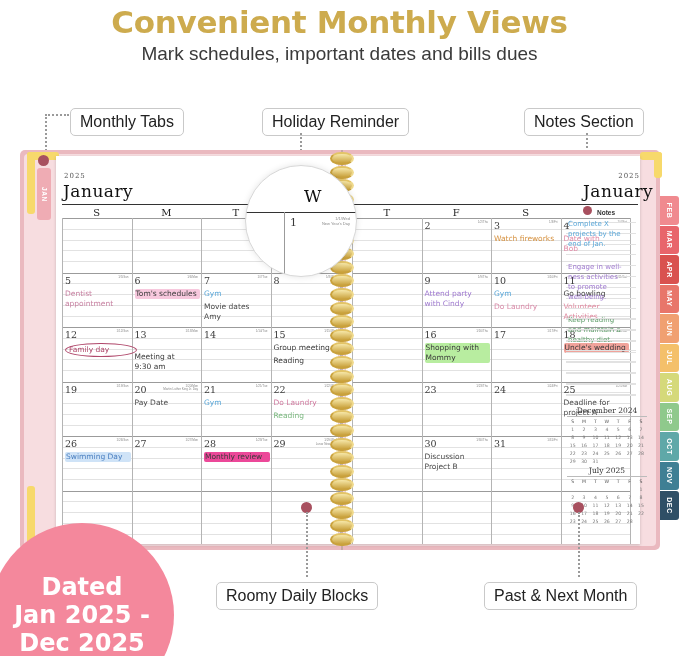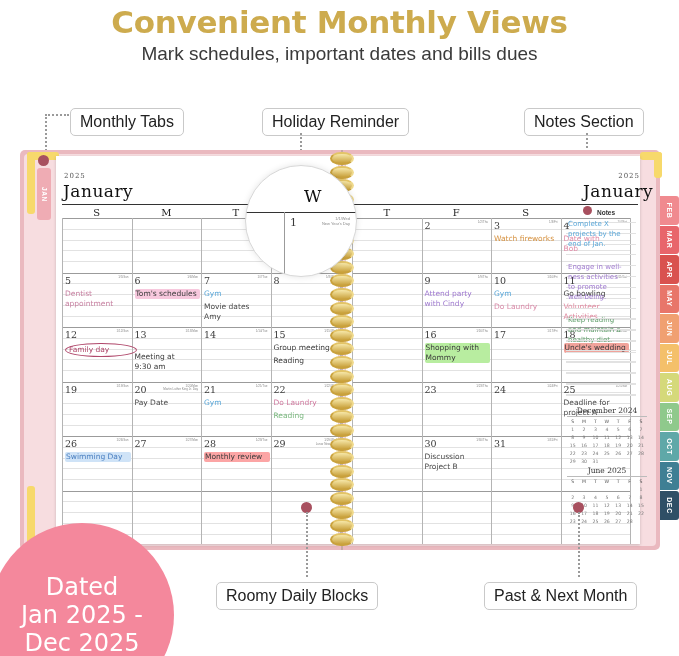--- a/index.html
+++ b/index.html
@@ -101,21 +101,21 @@
   }
   #jantab span{transform:rotate(90deg);font-size:6.5px;font-weight:bold;color:#fff;letter-spacing:.6px;}
   .anchordot{position:absolute;width:11px;height:11px;border-radius:50%;background:#a8505f;}
   
   #badge{
     position:absolute;left:-10px;top:523px;width:184px;height:184px;
     border-radius:50%;background:#f4889c;
     display:flex;align-items:center;justify-content:center;text-align:center;
   }
   #badge div{
-    color:#fff;font-size:24px;font-weight:normal;line-height:1.18;white-space:pre-line;
+    color:#fff;font-size:24px;font-weight:bold;line-height:1.18;white-space:pre-line;
     font-family:"DejaVu Sans",sans-serif;
   }
   
   #magnify{
     position:absolute;left:245px;top:165px;width:110px;height:110px;
     border-radius:50%;background:#fff;border:1px solid #d8d8d8;
     box-shadow:0 0 6px rgba(0,0,0,.10);overflow:hidden;
   }
   #magnify .mgline{position:absolute;height:1px;background:#333;left:0;width:110px;top:46px;}
   #magnify .mgW{position:absolute;left:58px;top:20px;font-size:17px;font-family:"DejaVu Serif",serif;color:#111;}
@@ -380,21 +380,21 @@
       <div class="dmeta" style="right: 3px; top: 3px; width: 48px; position: absolute; white-space: pre-line;">1/26/Sun</div>
       <div class="note" style="position:absolute;left:3px;top:16px;width:63.5px;color:#4a7fc0;background:#cfe3f7;border-radius:2px;padding:0 1px;display:inline-block;">Swimming Day</div>
     </div>
     <div style="position:absolute;left:131.5px;top:436px;width:69.5px;height:54.5px;">
       <div class="dnum" style="left:3px;top:2px;position:absolute;">27</div>
       <div class="dmeta" style="right: 3px; top: 3px; width: 48px; position: absolute; white-space: pre-line;">1/27/Mon</div>
     </div>
     <div style="position:absolute;left:201px;top:436px;width:69.5px;height:54.5px;">
       <div class="dnum" style="left:3px;top:2px;position:absolute;">28</div>
       <div class="dmeta" style="right: 3px; top: 3px; width: 48px; position: absolute; white-space: pre-line;">1/28/Tue</div>
-      <div class="note" style="position:absolute;left:3px;top:16px;width:63.5px;color:#3a3a3a;background:#fca5a5;border-radius:2px;padding:0 1px;display:inline-block;">Monthly review</div>
+      <div class="note" style="position:absolute;left:3px;top:16px;width:63.5px;color:#3a3a3a;background:#ec4899;border-radius:2px;padding:0 1px;display:inline-block;">Monthly review</div>
     </div>
     <div style="position:absolute;left:270.5px;top:436px;width:69.5px;height:54.5px;">
       <div class="dnum" style="left:3px;top:2px;position:absolute;">29</div>
       <div class="dmeta" style="right: 3px; top: 3px; width: 48px; position: absolute; white-space: pre-line;">1/29/Wed
 Lunar New Year</div>
     </div>
     <div style="position:absolute;left:421.5px;top:436px;width:69.5px;height:54.5px;">
       <div class="dnum" style="left:3px;top:2px;position:absolute;">30</div>
       <div class="dmeta" style="right: 3px; top: 3px; width: 48px; position: absolute; white-space: pre-line;">1/30/Thu</div>
       <div class="note" style="position:absolute;left:3px;top:16px;width:63.5px;color:#4a4a4a;">Discussion
@@ -498,21 +498,21 @@
         <div class="minicell">29</div>
         <div class="minicell">30</div>
         <div class="minicell">31</div>
         <div class="minicell"></div>
         <div class="minicell"></div>
         <div class="minicell"></div>
         <div class="minicell"></div>
       </div>
     </div>
     <div class="mini" style="left:567px;top:466px;">
-      <div class="minititle">June 2025</div>
+      <div class="minititle">July 2025</div>
       <div class="minirow">
         <div class="minicell hd">S</div>
         <div class="minicell hd">M</div>
         <div class="minicell hd">T</div>
         <div class="minicell hd">W</div>
         <div class="minicell hd">T</div>
         <div class="minicell hd">F</div>
         <div class="minicell hd">S</div>
       </div>
       <div class="minirow">

